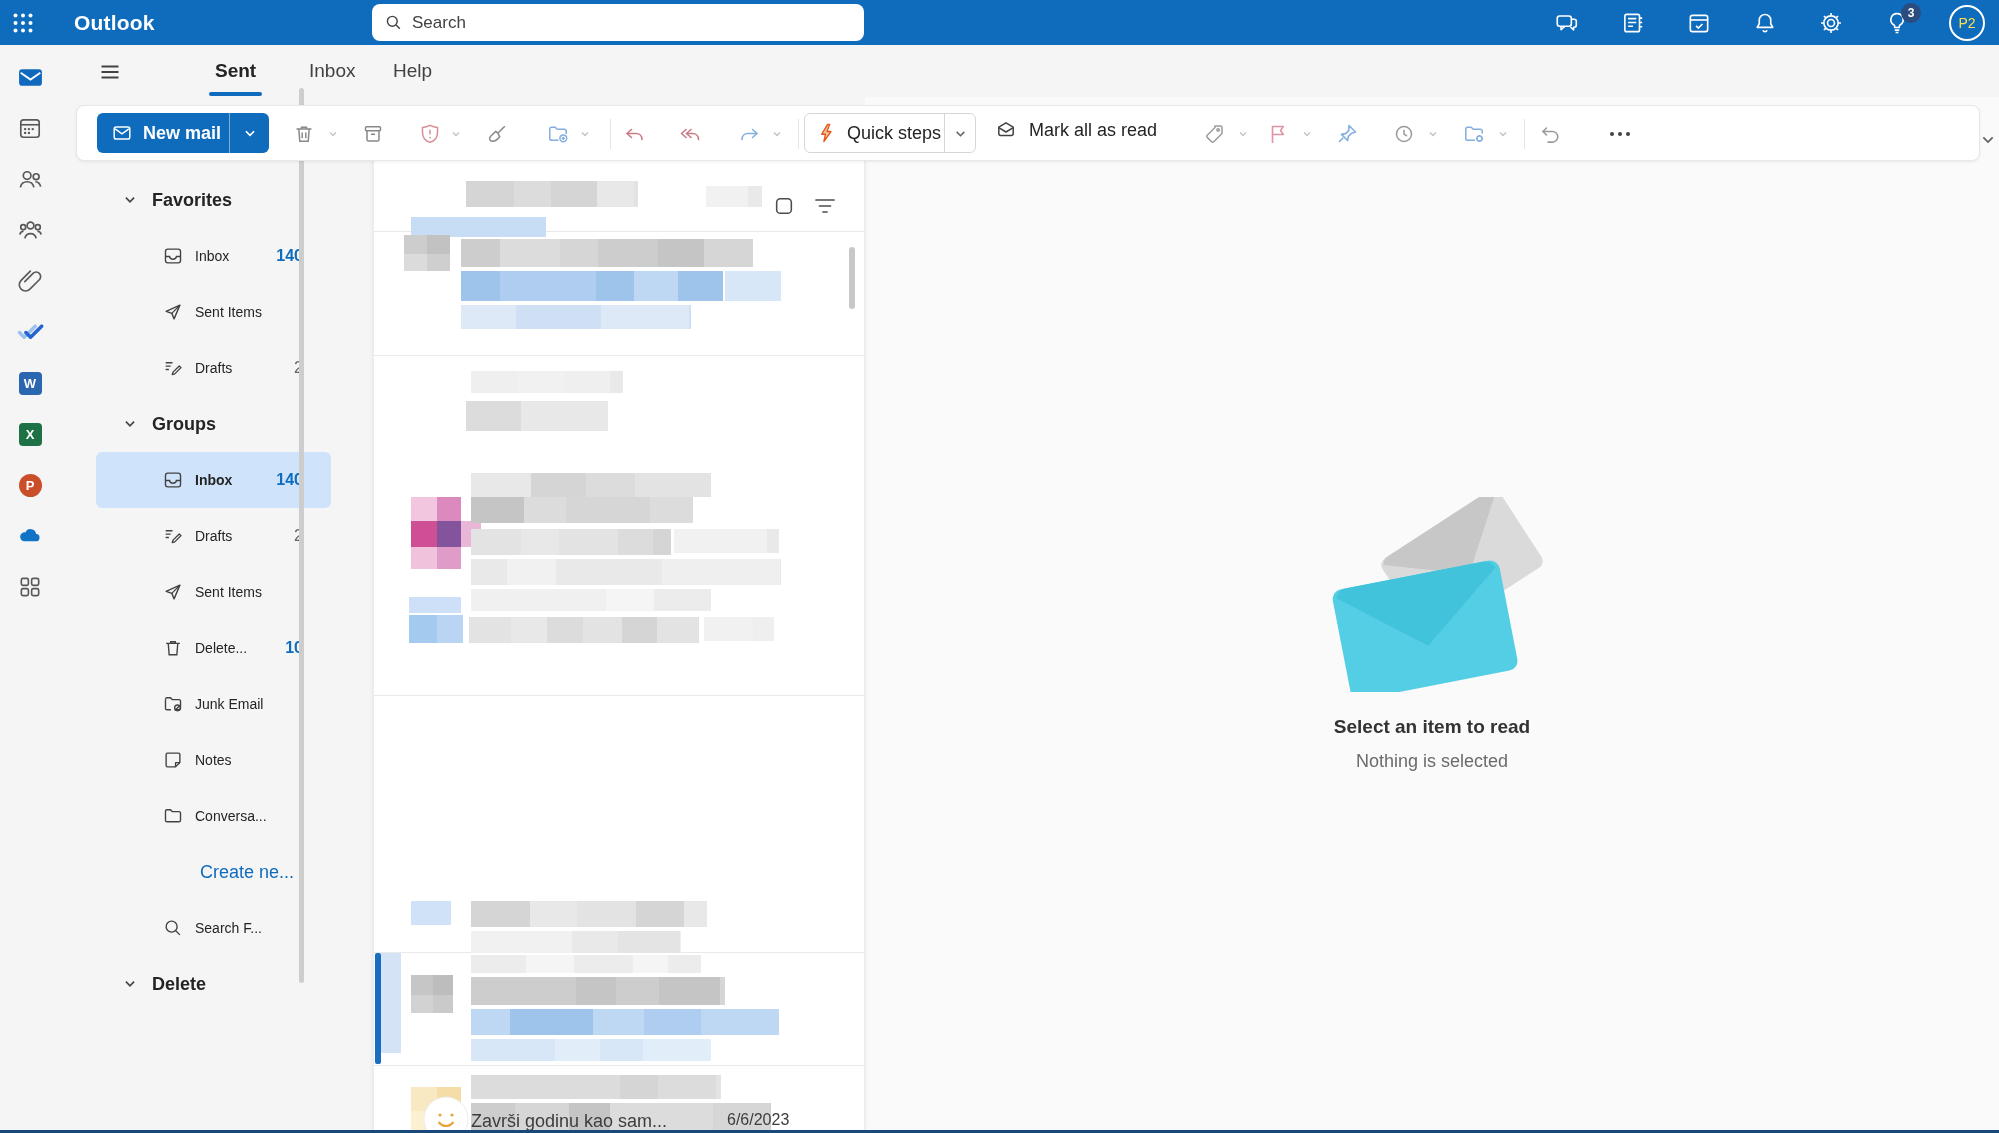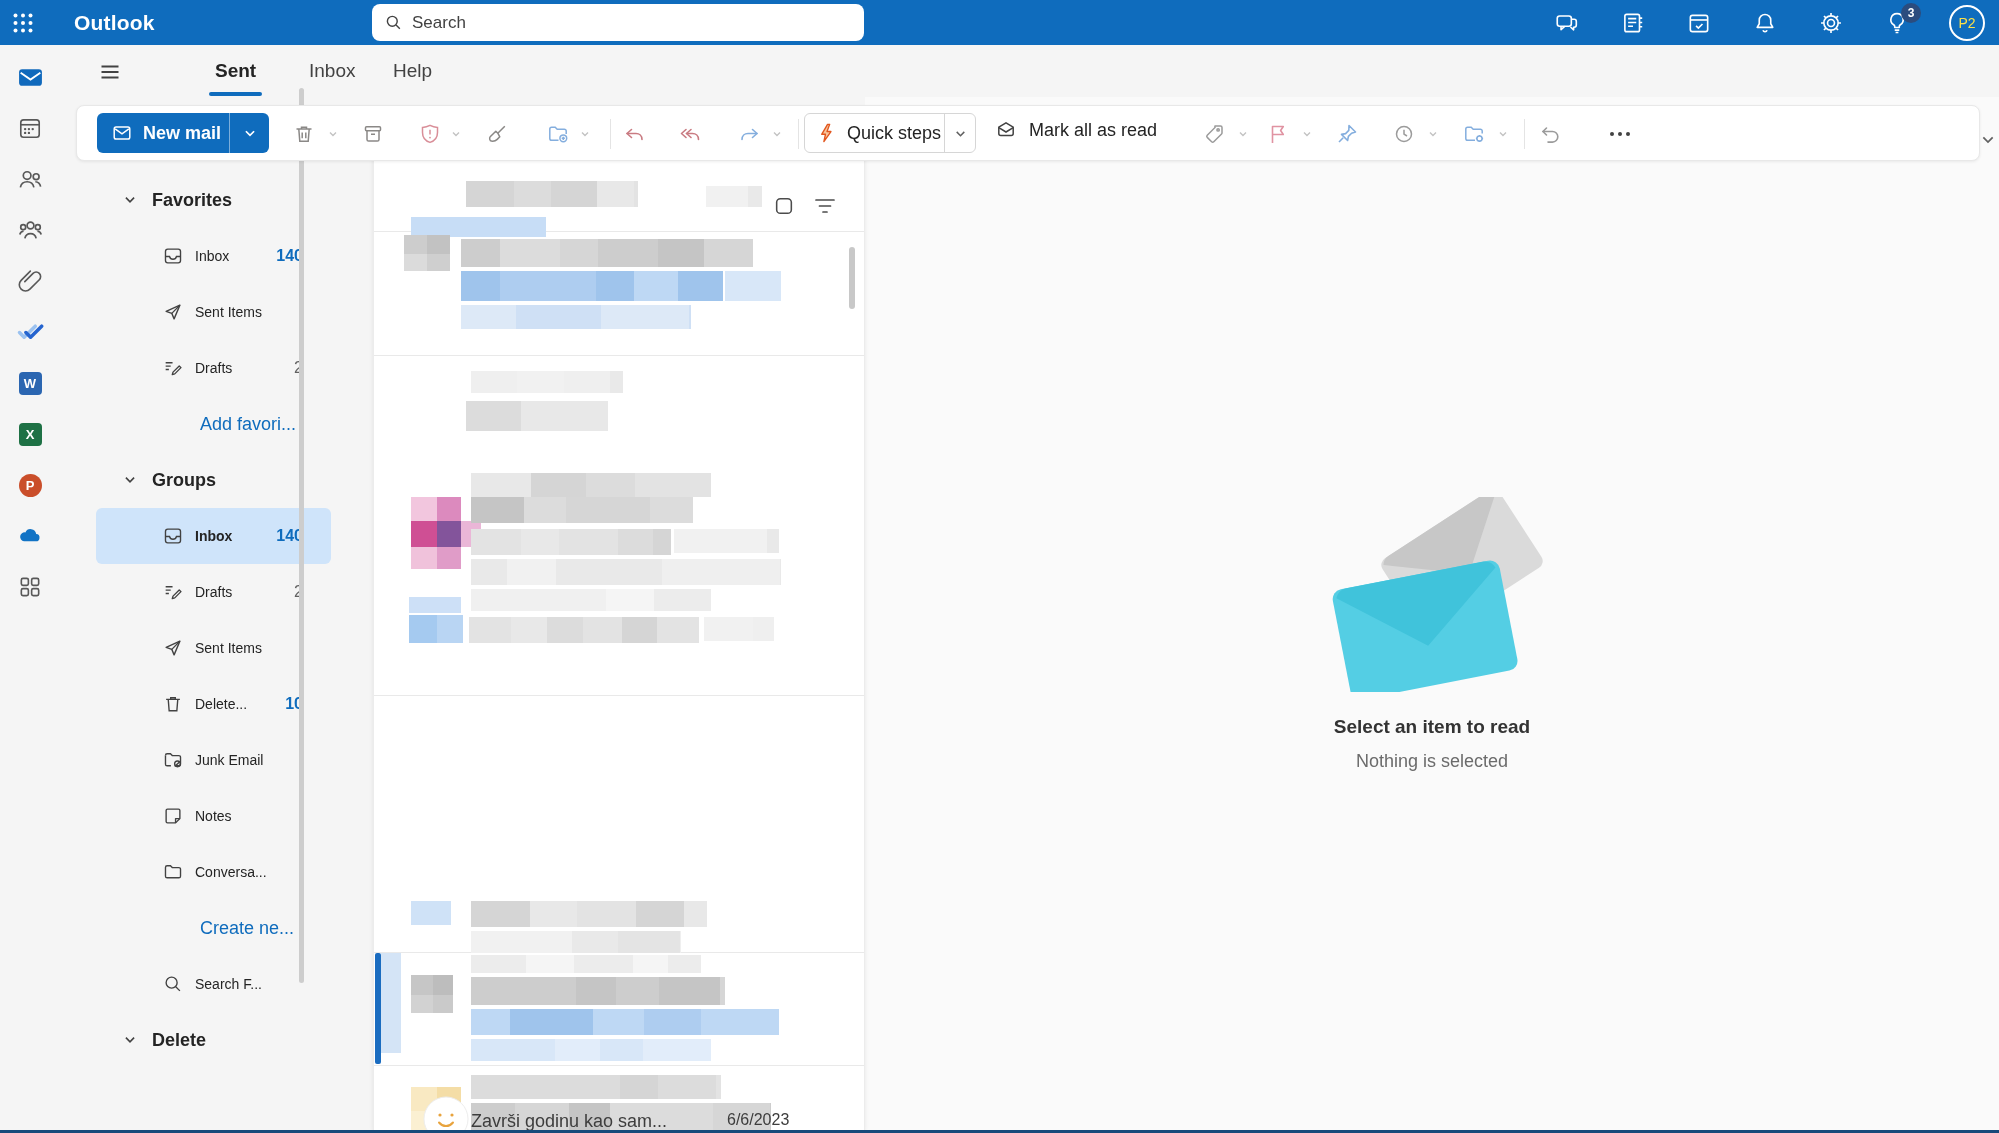--- a/index.html
+++ b/index.html
@@ -500,23 +500,20 @@
     </div>
     <div class="navrow">
       <span class="nav-ico ico">
           <svg width="22" height="22" viewBox="0 0 24 24" fill="none" stroke="currentColor" stroke-width="1.5" stroke-linejoin="round">
             <path d="M4 6.3h7.5M4 10h5.5M4 13.7h3.5"></path>
             <path d="M12 16.5 18.8 9.7l1.9 1.9-6.8 6.8-2.7.8z"></path>
           </svg>
         </span>
       <span class="nav-label">Drafts</span>
       <span class="nav-count gray">2</span>
-    </div>
-    <div class="navrow">
-      <span class="nav-link">Add favori...</span>
     </div>
 
     <div class="navrow">
       <span class="nav-chev ico">
           <svg width="14" height="14" viewBox="0 0 12 12" fill="none" stroke="currentColor" stroke-width="1.4">
             <path d="M2.5 4 6 7.5 9.5 4"></path>
           </svg>
         </span>
       <span class="nav-hlabel">Groups</span>
     </div>

